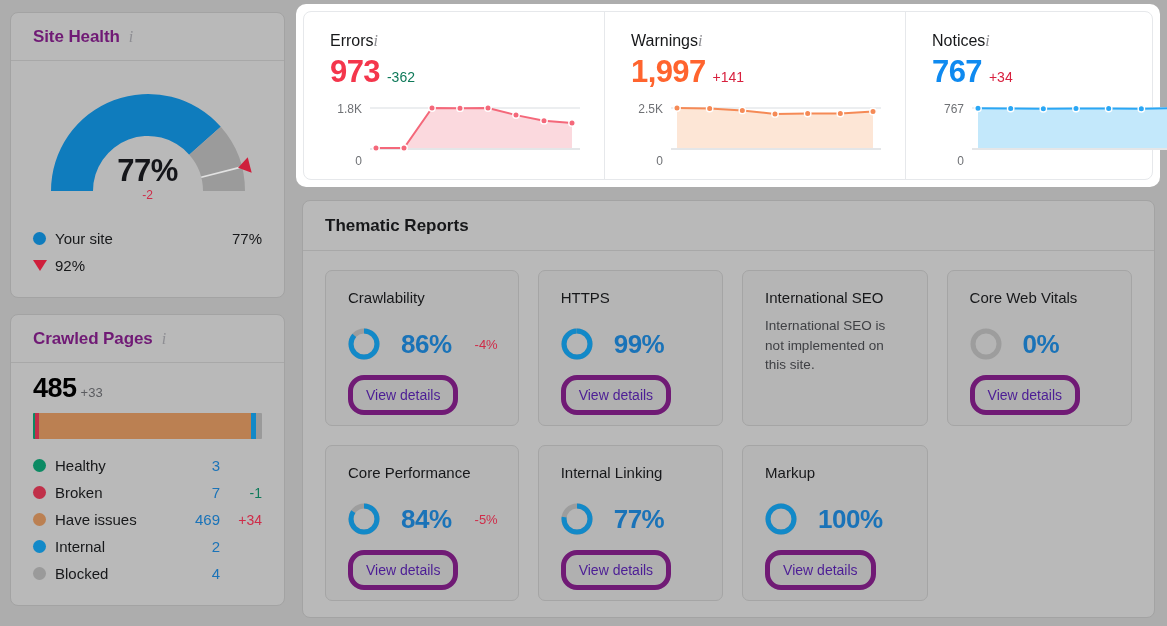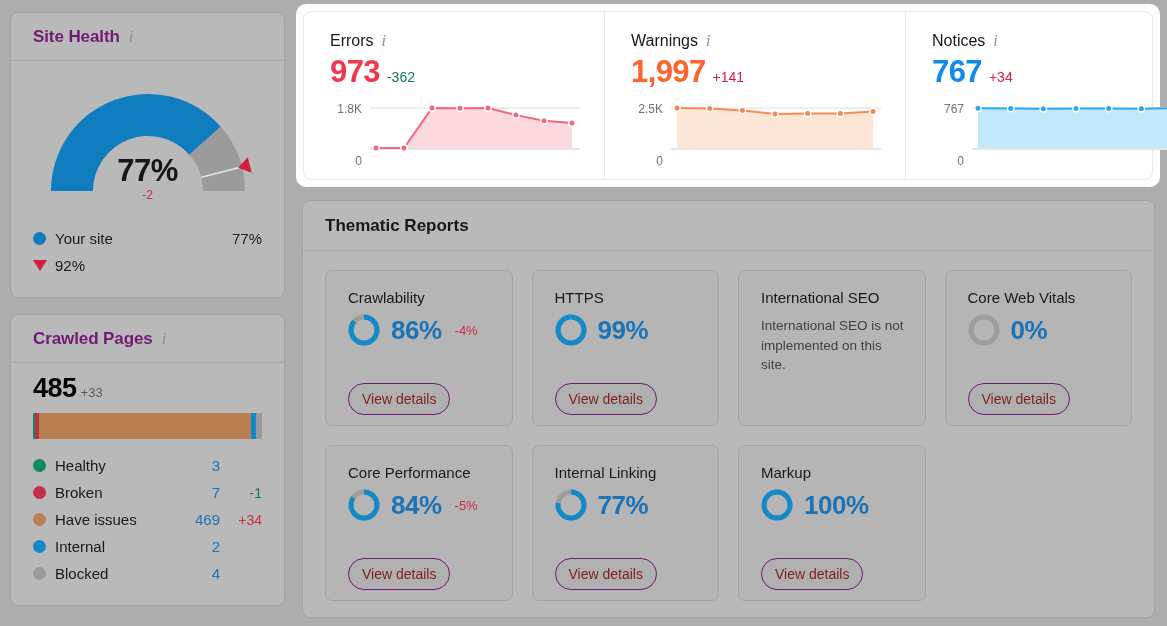--- a/index.html
+++ b/index.html
@@ -88,21 +88,21 @@
   .stats-card {
     width: 100%; height: 100%;
     background: #fff; border: 1px solid #e6e8eb; border-radius: 8px;
     display: flex;
   }
   .stat {
     flex: 1; padding: 20px 24px 16px 26px;
     position: relative;
   }
   .stat + .stat { border-left: 1px solid #e6e8eb; }
-  .stat-head { display: flex; align-items: center; gap: 8px; }
+  .stat-head { display: flex; align-items: center; }
   .stat-name { font-size: 16px; color: #17181a; }
   .stat-numline { display: flex; align-items: baseline; gap: 7px; margin-top: 4px; }
   .stat-num { font-size: 31px; font-weight: bold; letter-spacing: -0.6px; }
   .stat-delta { font-size: 14px; }
   .spark { display: flex; margin-top: 12px; }
   .spark-axis {
     width: 40px; position: relative; font-size: 12px; color: #6f7175;
     text-align: right; padding-right: 8px;
   }
   .spark-axis .top { position: absolute; right: 8px; top: 0px; }
@@ -124,28 +124,28 @@
     display: grid; grid-template-columns: repeat(4, 1fr);
     gap: 19px; padding: 19px 22px;
   }
   .tile {
     background: #b5b5b5; border: 1px solid #a5a5a5; border-radius: 7px;
     padding: 18px 20px 10px 22px; height: 156px;
     display: flex; flex-direction: column;
   }
   .tile-title { font-size: 15px; color: #17181a; }
   .tile-desc { font-size: 13.5px; color: #3f4044; line-height: 1.45; margin-top: 10px; }
-  .tile-metric { display: flex; align-items: center; gap: 11px; margin-top: 8px; }
+  .tile-metric { display: flex; align-items: center; gap: 21px; margin-top: 22px; }
   .tile-pct { font-size: 26px; font-weight: bold; color: #1a73b8; letter-spacing: -0.5px; }
   .tile-chg { font-size: 13px; color: #cf2b48; margin-left: 2px; }
   .btn {
     margin-top: auto; align-self: flex-start;
-    background: #b0b0b0; border: 1px solid #701a75; border-radius: 16px;
+    background: #b0b0b0; border: 5px solid #701a75; border-radius: 16px;
     font-family: "Liberation Sans", sans-serif;
-    font-size: 14px; color: #7f1d1d;
+    font-size: 14px; color: #4c1d95;
     padding: 7px 13px; cursor: pointer;
   }
   .spacer { margin-top: auto; }
 </style>
 </head>
 <body>
 
 <div class="page">
 
   <div class="left-col">

